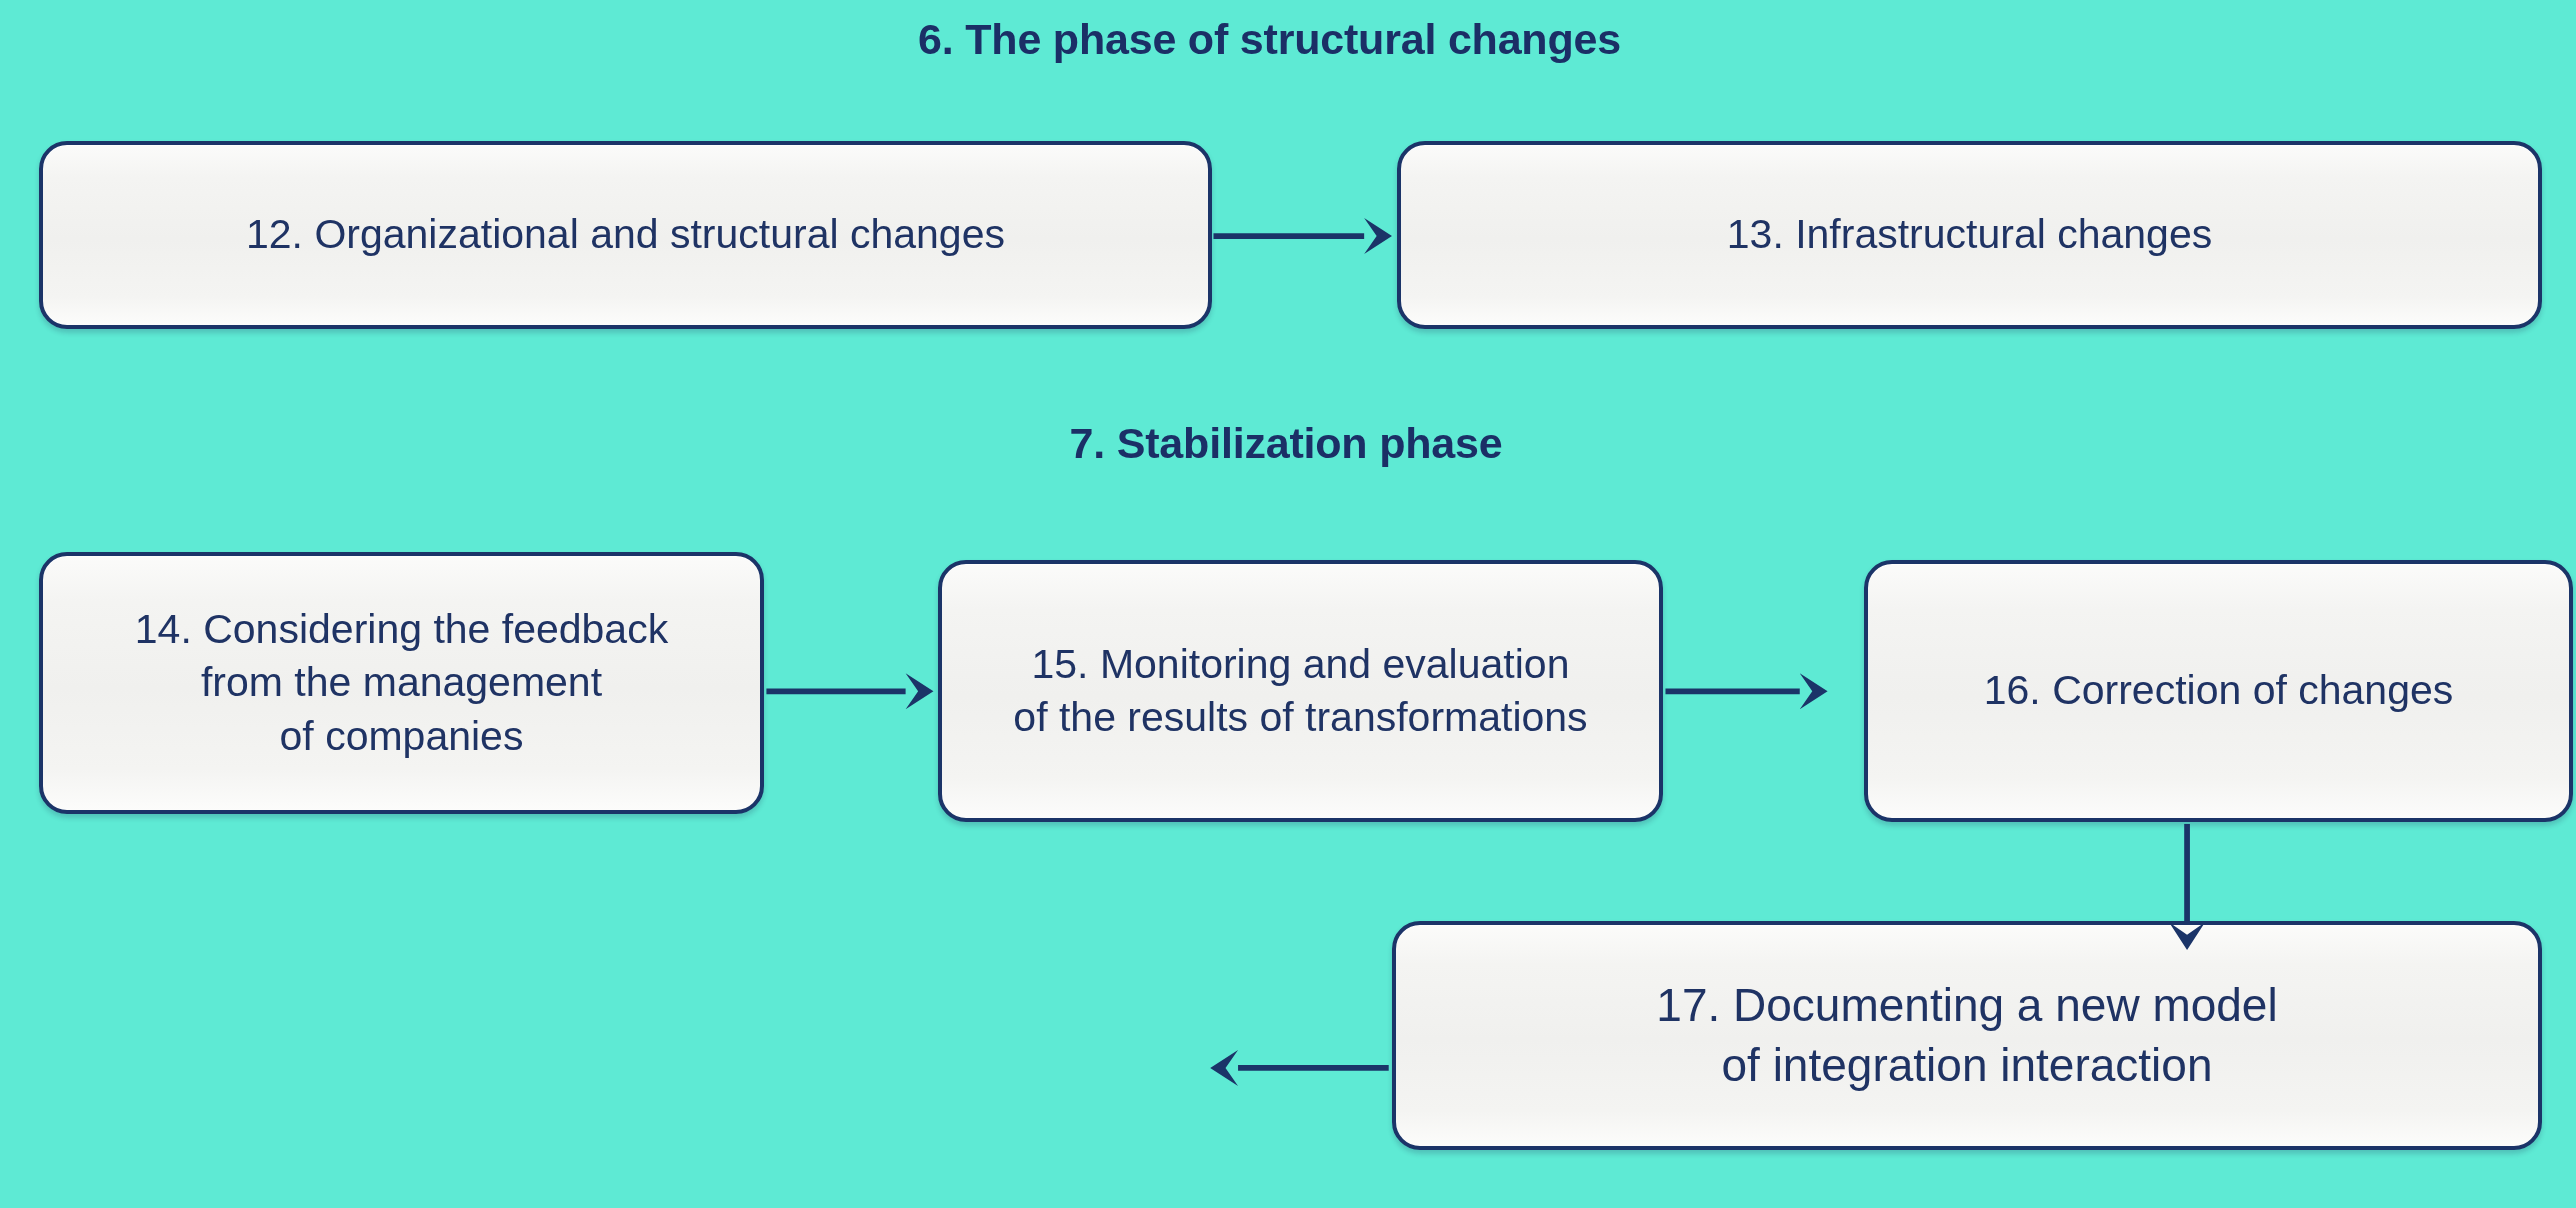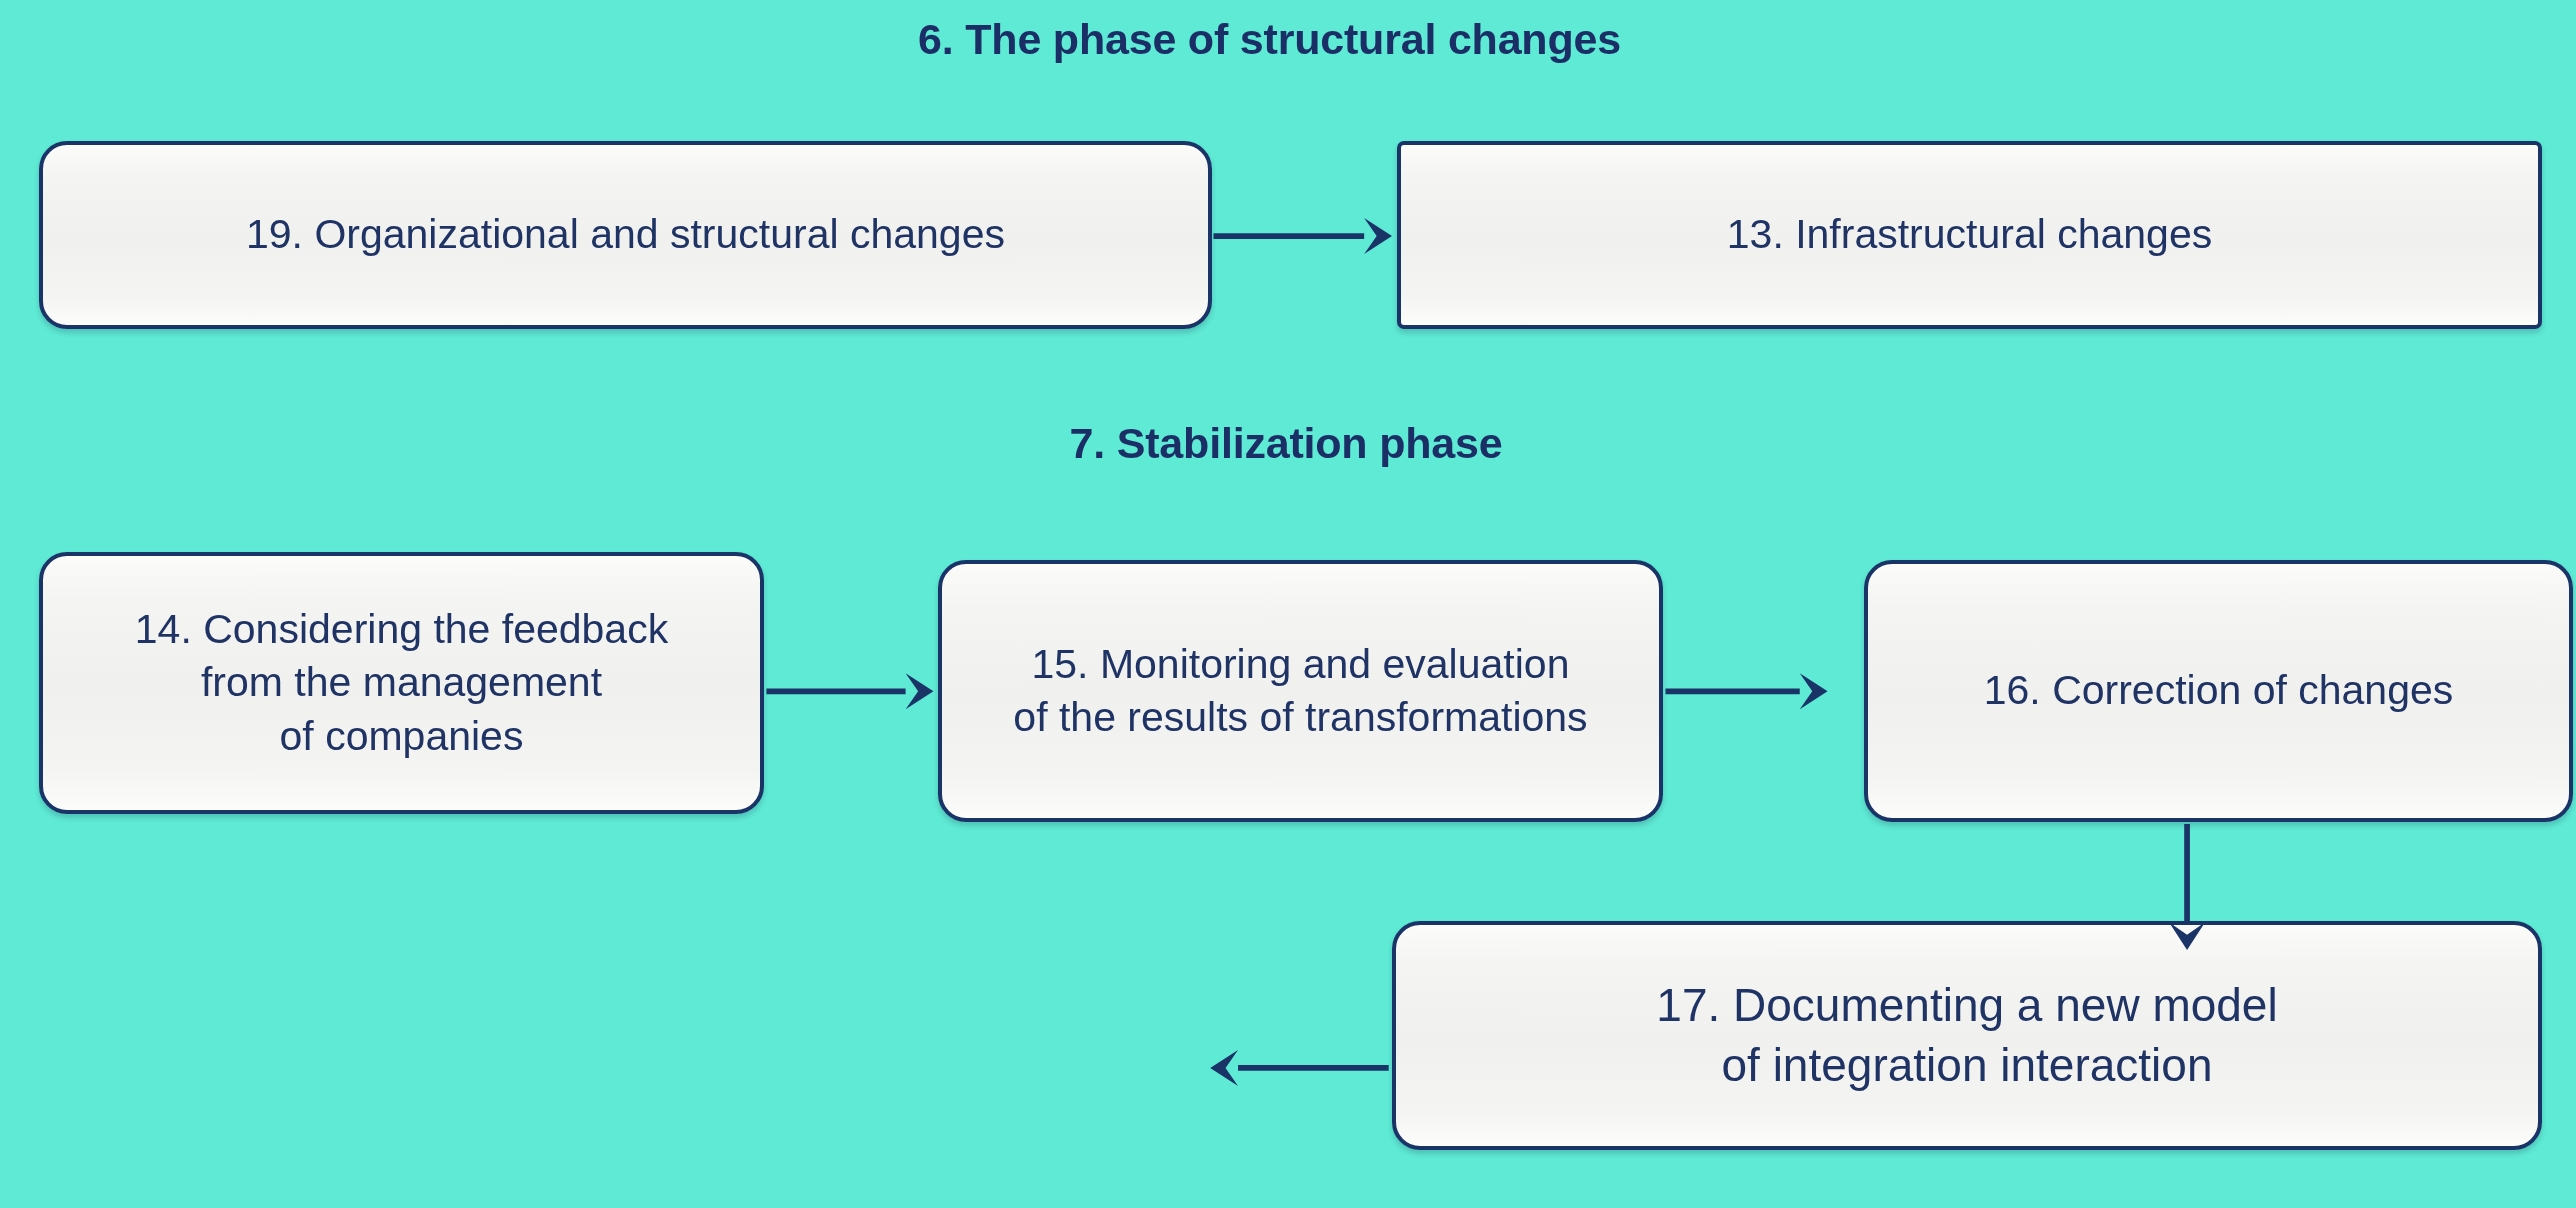--- a/index.html
+++ b/index.html
@@ -71,23 +71,23 @@
 </head>
 <body>
 
 <div id="canvas">
 
   <div class="section-title" id="title-0" style="left: 852px; top: 14.7px; width: 835px; color: rgb(27, 47, 102);">6. The phase of structural changes</div>
 
   <div class="section-title" id="title-1" style="left: 983px; top: 419px; width: 606px; color: rgb(27, 47, 102);">7. Stabilization phase</div>
 
   <div class="node" id="box-0" style="left: 39px; top: 141px; width: 1173px; height: 188px; font-size: 41px; border-color: rgb(27, 52, 104); color: rgb(31, 51, 100);">
-    <span class="node-text">19. Organizational and structural changes</span>
+    <span class="node-text">12. Organizational and structural changes</span>
   </div>
-  <div class="node" id="box-1" style="left: 1397px; top: 141px; width: 1145px; height: 188px; font-size: 41px; border-color: rgb(27, 52, 104); color: rgb(31, 51, 100); border-radius: 7px;">
+  <div class="node" id="box-1" style="left: 1397px; top: 141px; width: 1145px; height: 188px; font-size: 41px; border-color: rgb(27, 52, 104); color: rgb(31, 51, 100);">
     <span class="node-text">13. Infrastructural changes</span>
   </div>
   <div class="node" id="box-2" style="left: 39px; top: 552px; width: 725px; height: 262px; font-size: 41px; border-color: rgb(27, 52, 104); color: rgb(31, 51, 100);">
     <span class="node-text">14. Considering the feedback
 from the management
 of companies</span>
   </div>
   <div class="node" id="box-3" style="left: 938px; top: 560px; width: 725px; height: 262px; font-size: 41px; border-color: rgb(27, 52, 104); color: rgb(31, 51, 100);">
     <span class="node-text">15. Monitoring and evaluation
 of the results of transformations</span>

